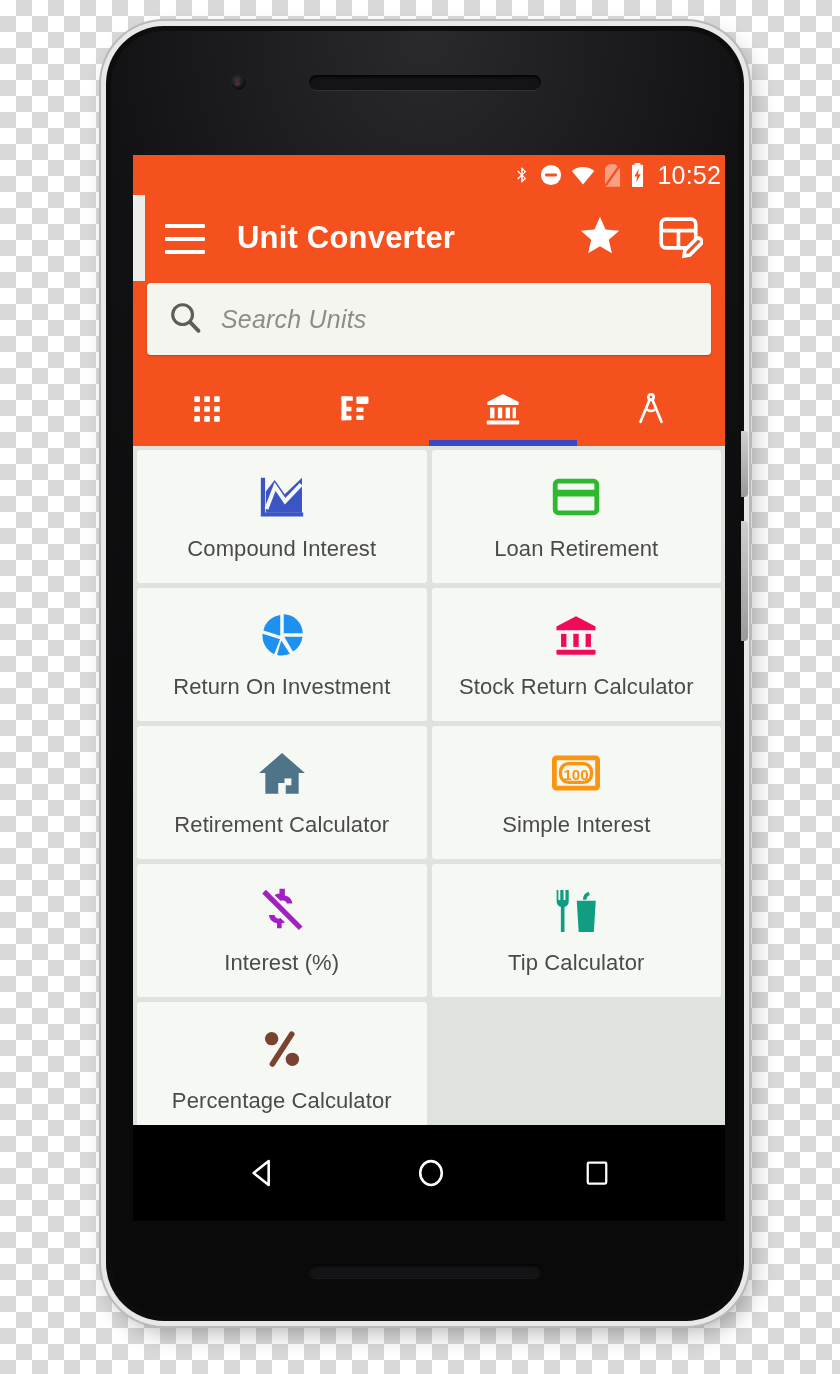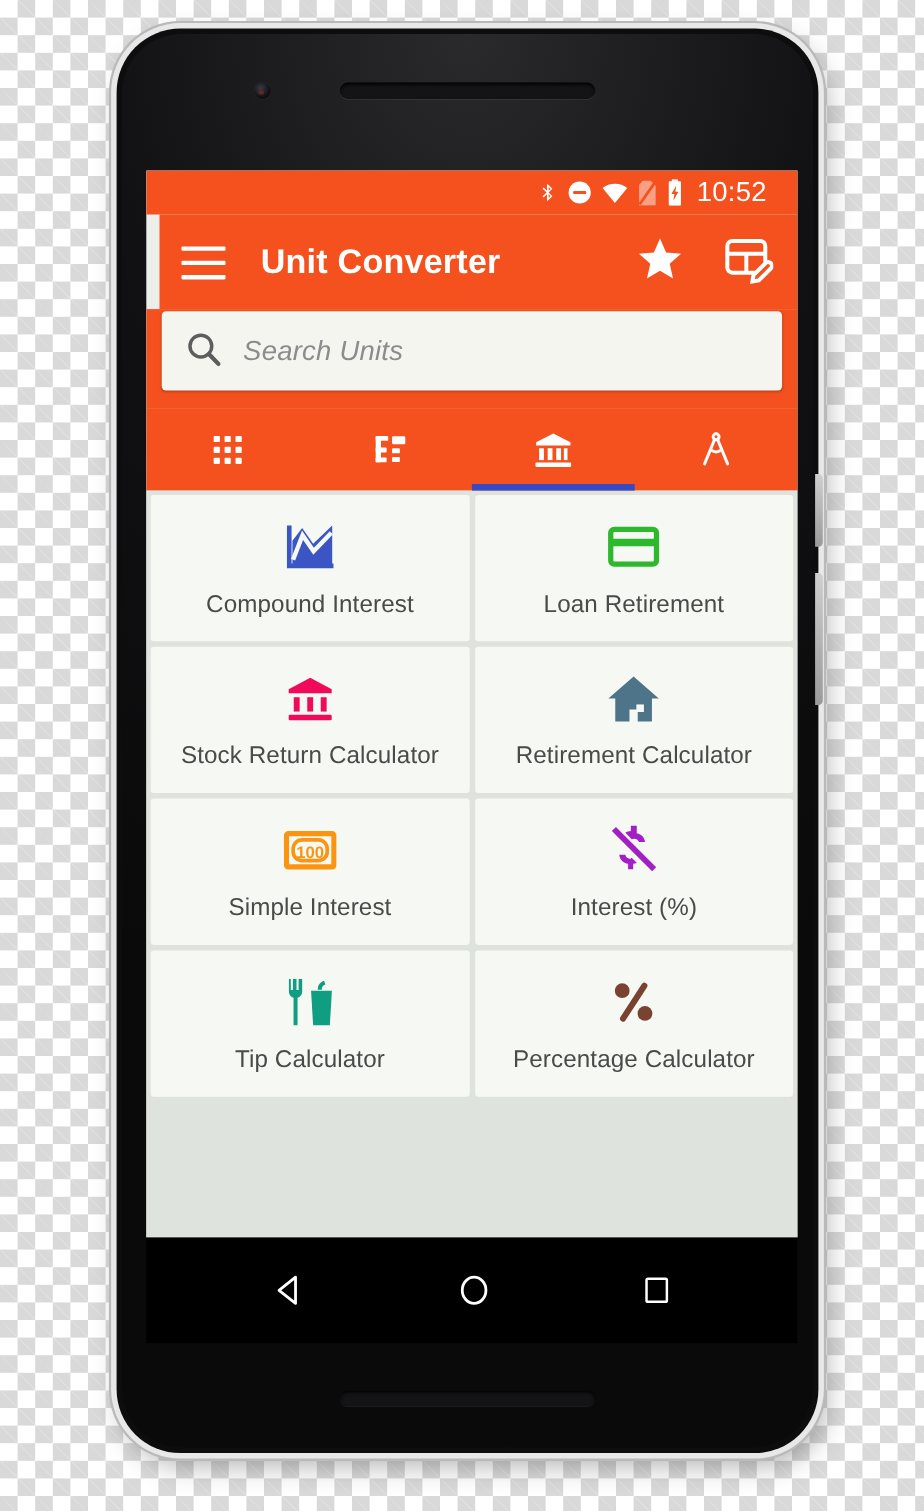--- a/index.html
+++ b/index.html
@@ -107,21 +107,21 @@
     overflow: hidden;
   }
 
   
   #status-bar {
     height: 40px;
     background: #f4511e;
     display: flex;
     align-items: center;
     justify-content: flex-end;
-    padding-right: 28px;
+    padding-right: 4px;
     gap: 9px;
     color: #ffffff;
   }
   #status-bar .sb-icon { display: flex; align-items: center; }
   #status-clock {
     font-size: 25px;
     font-weight: 500;
     letter-spacing: .2px;
     margin-left: 3px;
     line-height: 1;
@@ -399,20 +399,32 @@
         <div class="card">
           <span class="card-icon">
             <svg width="48" height="38" viewBox="0 0 24 19" fill="none" stroke="#2eb82e" stroke-width="2.4">
               <rect x="1.6" y="1.6" width="20.8" height="15.8" rx="1.6"></rect>
               <path d="M1.6 7.6h20.8" stroke-width="3.4"></path>
             </svg>
           </span>
           <span class="card-label">Loan Retirement</span>
         </div>
 
+        <div class="card">
+          <span class="card-icon">
+            <svg width="46" height="46" viewBox="0 0 24 24" fill="#1e90f0">
+              <path d="M12.9 1.2v9.9h9.9A10 10 0 0 0 12.9 1.2z"></path>
+              <path d="M11.1 12.4V1.5A10.4 10.4 0 0 0 2.3 9.6l8.8 2.8z"></path>
+              <path d="M1.9 11.4a10.4 10.4 0 0 0 6 10.6l3.1-7.8-9.1-2.8z"></path>
+              <path d="M13.2 12.9l4.5 7.7a10.3 10.3 0 0 0 5-7.7h-9.5z"></path>
+              <path d="M11.6 14.9 9.4 22.4a10.4 10.4 0 0 0 6.7-.6l-4.5-6.9z"></path>
+            </svg>
+          </span>
+          <span class="card-label">Return On Investment</span>
+        </div>
 
         <div class="card">
           <span class="card-icon">
             <svg width="48" height="46" viewBox="0 0 24 24" fill="#ef0a5a">
               <path d="M12 2.2 1.8 7.6v1.9h20.4V7.6L12 2.2z"></path>
               <rect x="4.2" y="11.4" width="2.8" height="6.8"></rect>
               <rect x="10.6" y="11.4" width="2.8" height="6.8"></rect>
               <rect x="17" y="11.4" width="2.8" height="6.8"></rect>
               <rect x="1.8" y="19.7" width="20.4" height="2.6" rx=".5"></rect>
             </svg>

